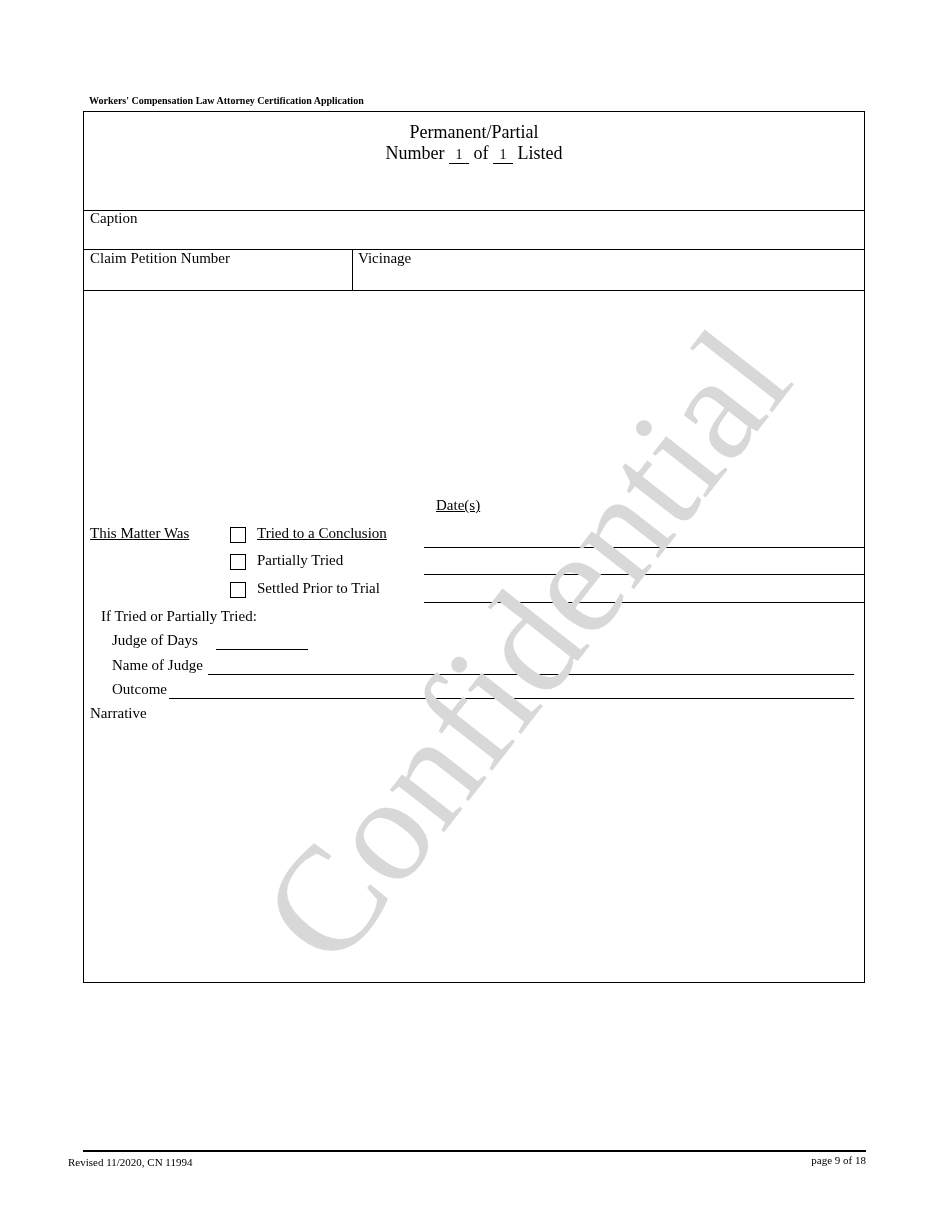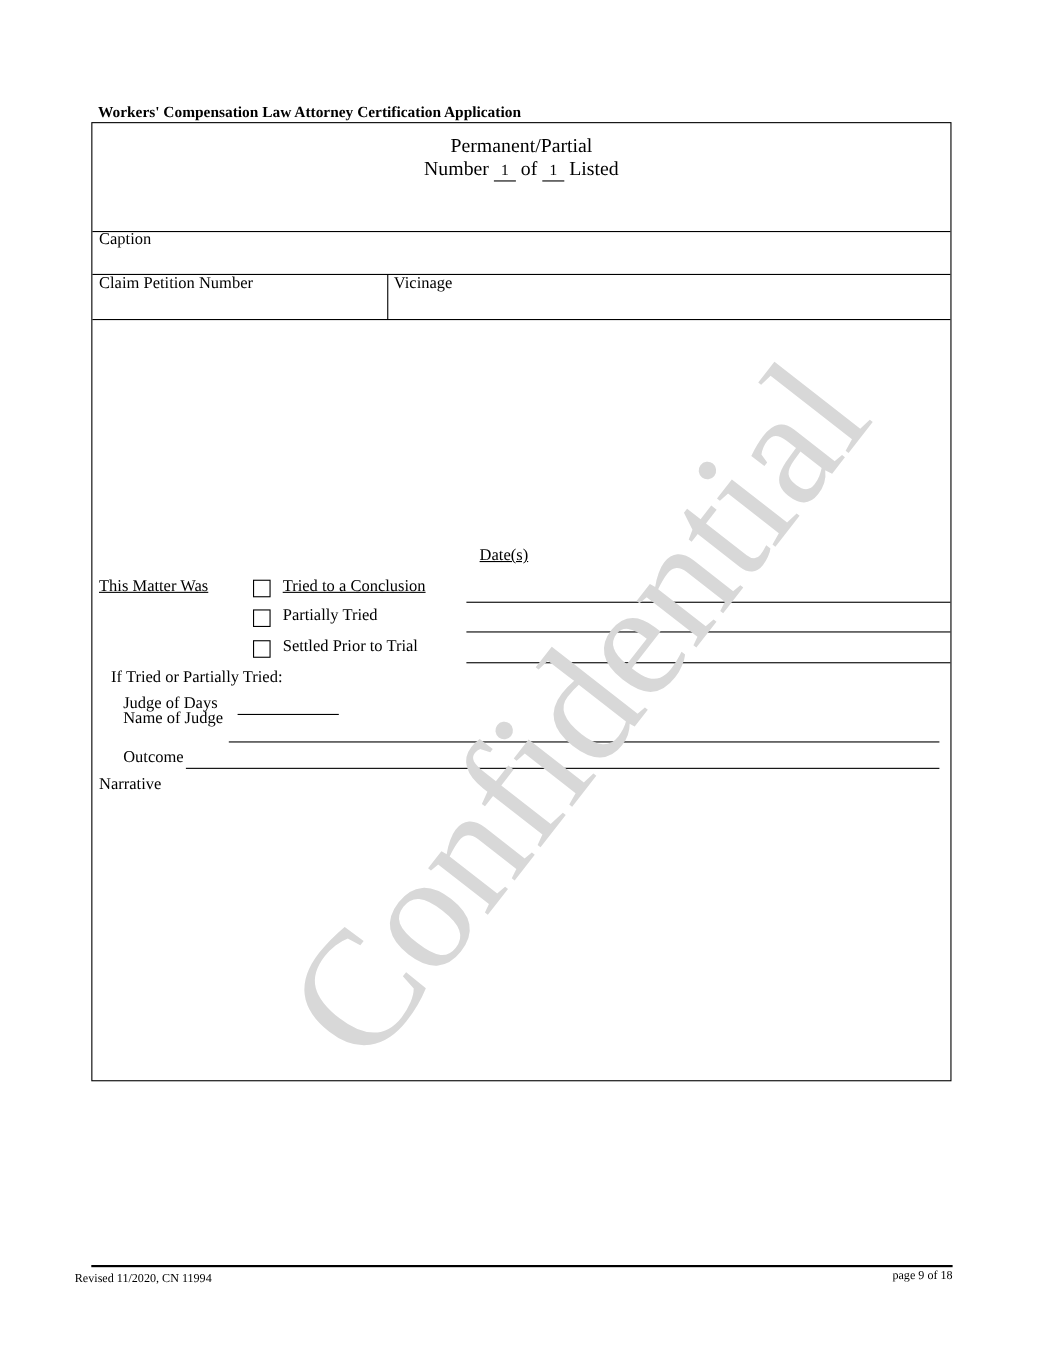--- a/index.html
+++ b/index.html
@@ -1,17 +1,17 @@
 <!DOCTYPE html>
 <html><head>
 <meta charset="utf-8">
 <style>
   html,body{margin:0;padding:0;background:#fff;}
   body{width:950px;height:1230px;position:relative;font-family:"Liberation Serif",serif;color:#000;overflow:hidden;}
-  .header-title{position:absolute;left:89px;top:95px;font-size:14px;font-weight:bold;}
+  .header-title{position:absolute;left:89px;top:95px;font-size:10px;font-weight:bold;}
   .form{position:absolute;left:83px;top:111px;width:782px;height:872px;border:1.5px solid #000;box-sizing:border-box;}
   .title-block{position:absolute;left:0;top:0;width:100%;height:98px;border-bottom:1.5px solid #000;text-align:center;}
   .title{font-size:18px;font-weight:normal;margin-top:10px;}
   .numline{font-size:18px;}
   .blank{display:inline-block;border-bottom:1px solid #000;width:20px;text-align:center;font-size:14px;}
   .row{position:absolute;left:0;width:100%;border-bottom:1.5px solid #000;box-sizing:border-box;font-size:15px;}
   .lbl{position:absolute;left:6px;top:0;}
   .vline{position:absolute;top:0;bottom:0;left:268px;border-left:1.5px solid #000;}
   .check{position:absolute;width:14px;height:14px;border:1.5px solid #000;left:146px;}
   .ctext{position:absolute;left:173px;font-size:15px;}
@@ -58,21 +58,21 @@
     <div class="dline" style="top:54px;"></div>
     <div class="check" style="top:61px;"></div>
     <span class="ctext" style="top:59px;">Partially Tried</span>
     <div class="dline" style="top:81px;"></div>
     <div class="check" style="top:89px;"></div>
     <span class="ctext" style="top:87px;">Settled Prior to Trial</span>
     <div class="dline" style="top:109px;"></div>
     <span style="position:absolute;left:17px;top:115px;">If Tried or Partially Tried:</span>
     <span style="position:absolute;left:28px;top:139px;">Judge of Days</span>
     <div style="position:absolute;left:132px;top:156px;width:92px;border-bottom:1.5px solid #000;"></div>
-    <span style="position:absolute;left:28px;top:152px;">Name of Judge</span>
+    <span style="position:absolute;left:28px;top:164px;">Name of Judge</span>
     <div style="position:absolute;left:124px;right:10px;top:181px;border-bottom:1.5px solid #000;"></div>
     <span style="position:absolute;left:28px;top:188px;text-align:right;">Outcome</span>
     <div style="position:absolute;left:85px;right:10px;top:205px;border-bottom:1.5px solid #000;"></div>
     <span style="position:absolute;left:6px;top:212px;">Narrative</span>
     <div style="position:absolute;left:0;right:0;top:232px;bottom:0;"></div>
   </div>
 </div>
 
 <div class="watermark">Confidential</div>
 

